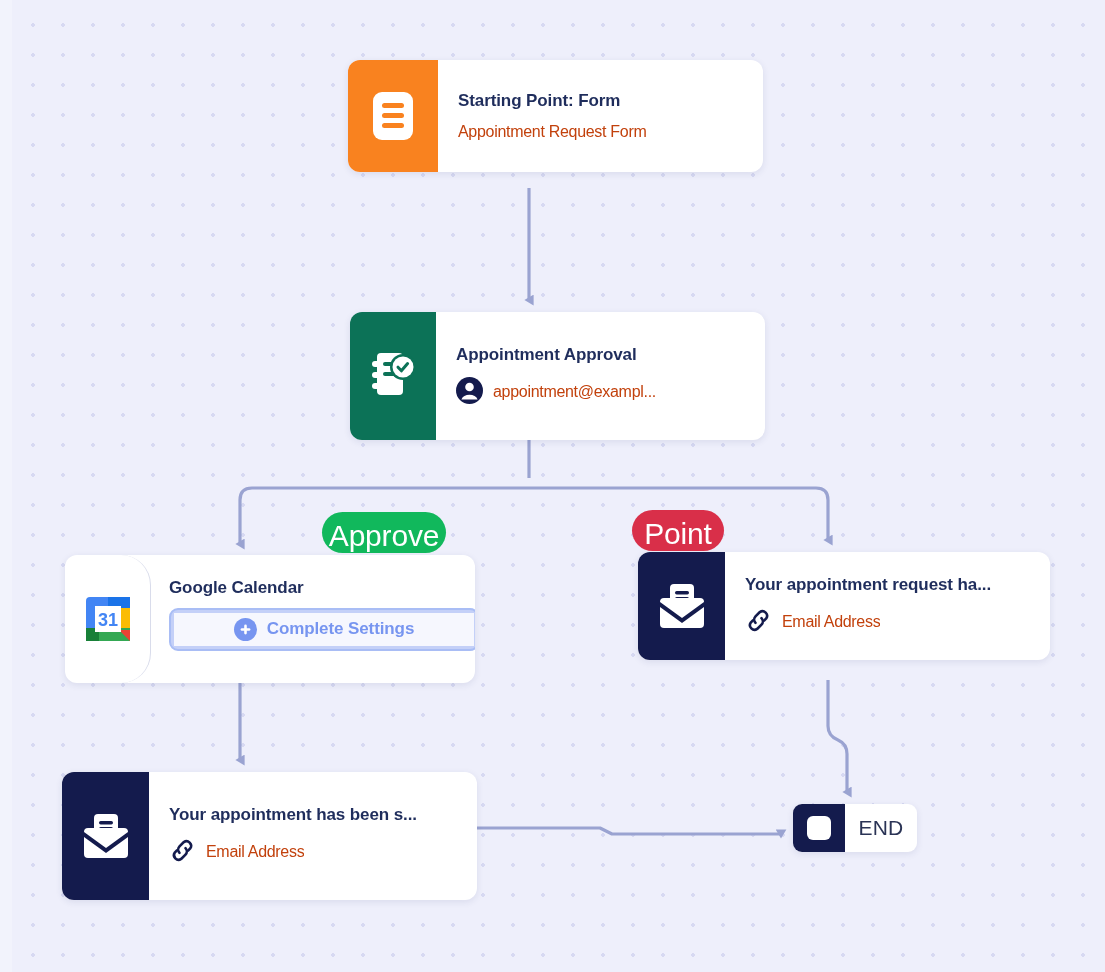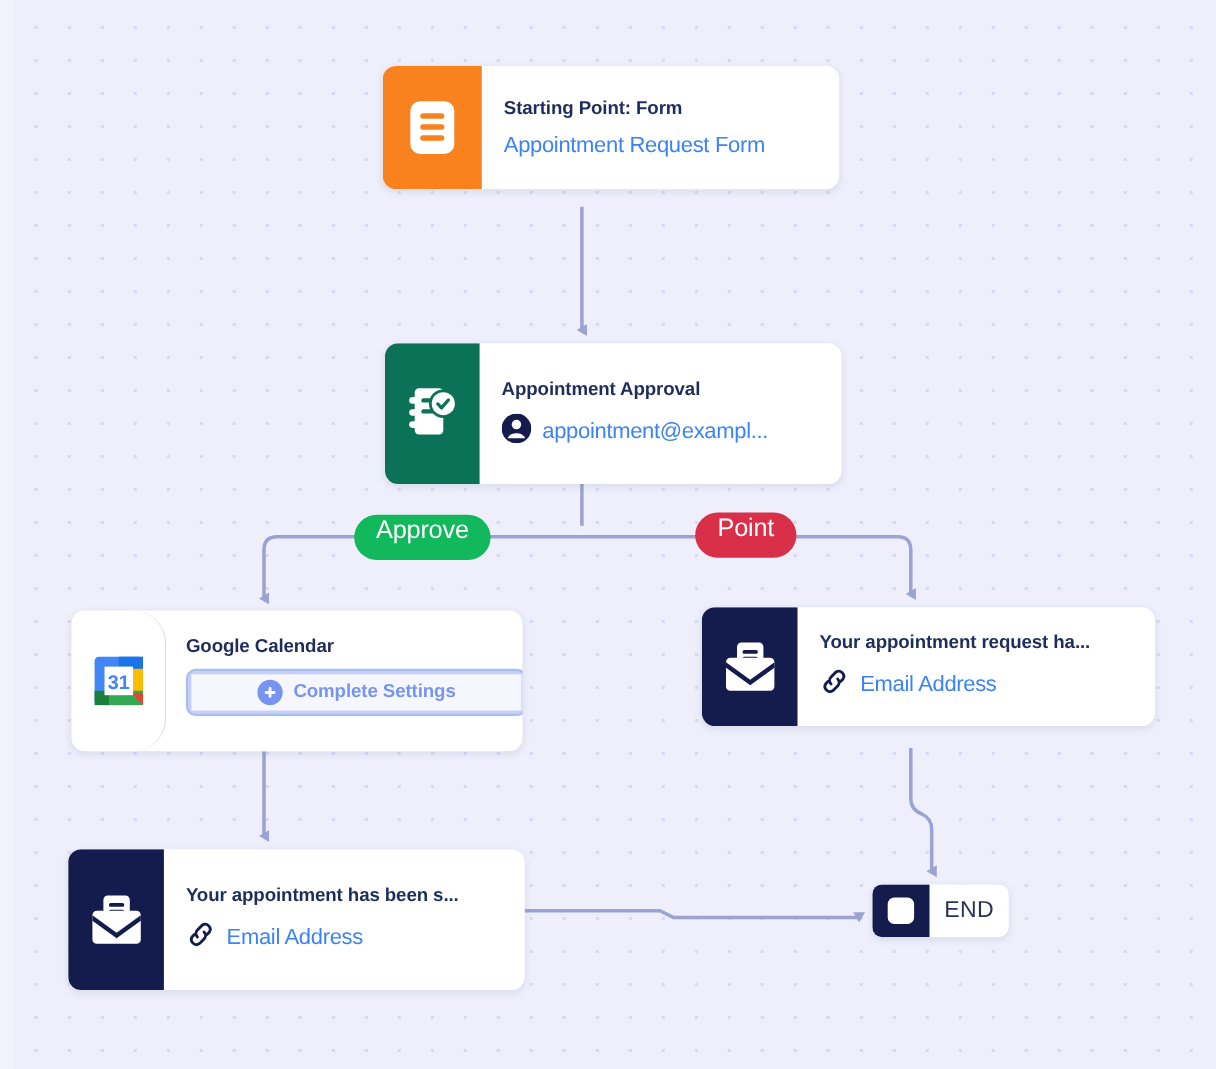--- a/index.html
+++ b/index.html
@@ -70,22 +70,22 @@
     font-size: 17px;
     font-weight: bold;
     color: #1F2D5C;
     letter-spacing: -0.1px;
     white-space: nowrap;
     overflow: hidden;
   }
 
   .node-sub {
     margin-top: 12px;
-    font-size: 20px;
-    color: #3b82f6;
+    font-size: 16px;
+    color: #c2410c;
     display: flex;
     align-items: center;
     gap: 10px;
     white-space: nowrap;
     overflow: hidden;
     letter-spacing: -0.3px;
   }
 
   .sub-text { overflow: hidden; text-overflow: clip; }
 
@@ -125,26 +125,27 @@
     flex: 1;
     display: flex; align-items: center; justify-content: center;
     font-size: 21px; color: #2A3355; letter-spacing: 0.2px;
   }
 
   
   .pill {
     position: absolute;
     z-index: 4;
     display: flex;
-    align-items: flex-start;
+    align-items: flex-end;
     justify-content: center;
     border-radius: 999px;
     color: #FFFFFF;
-    font-size: 23px;
+    font-size: 30px;
     letter-spacing: -0.2px;
+    margin-top: 44px;
   }
   #pill-approve {
     left: 322px; top: 468px; width: 124px; height: 41px;
     background: #11B85C;
   }
   #pill-deny {
     left: 632px; top: 466px; width: 92px; height: 41px;
     background: #D92F49;
   }
 

